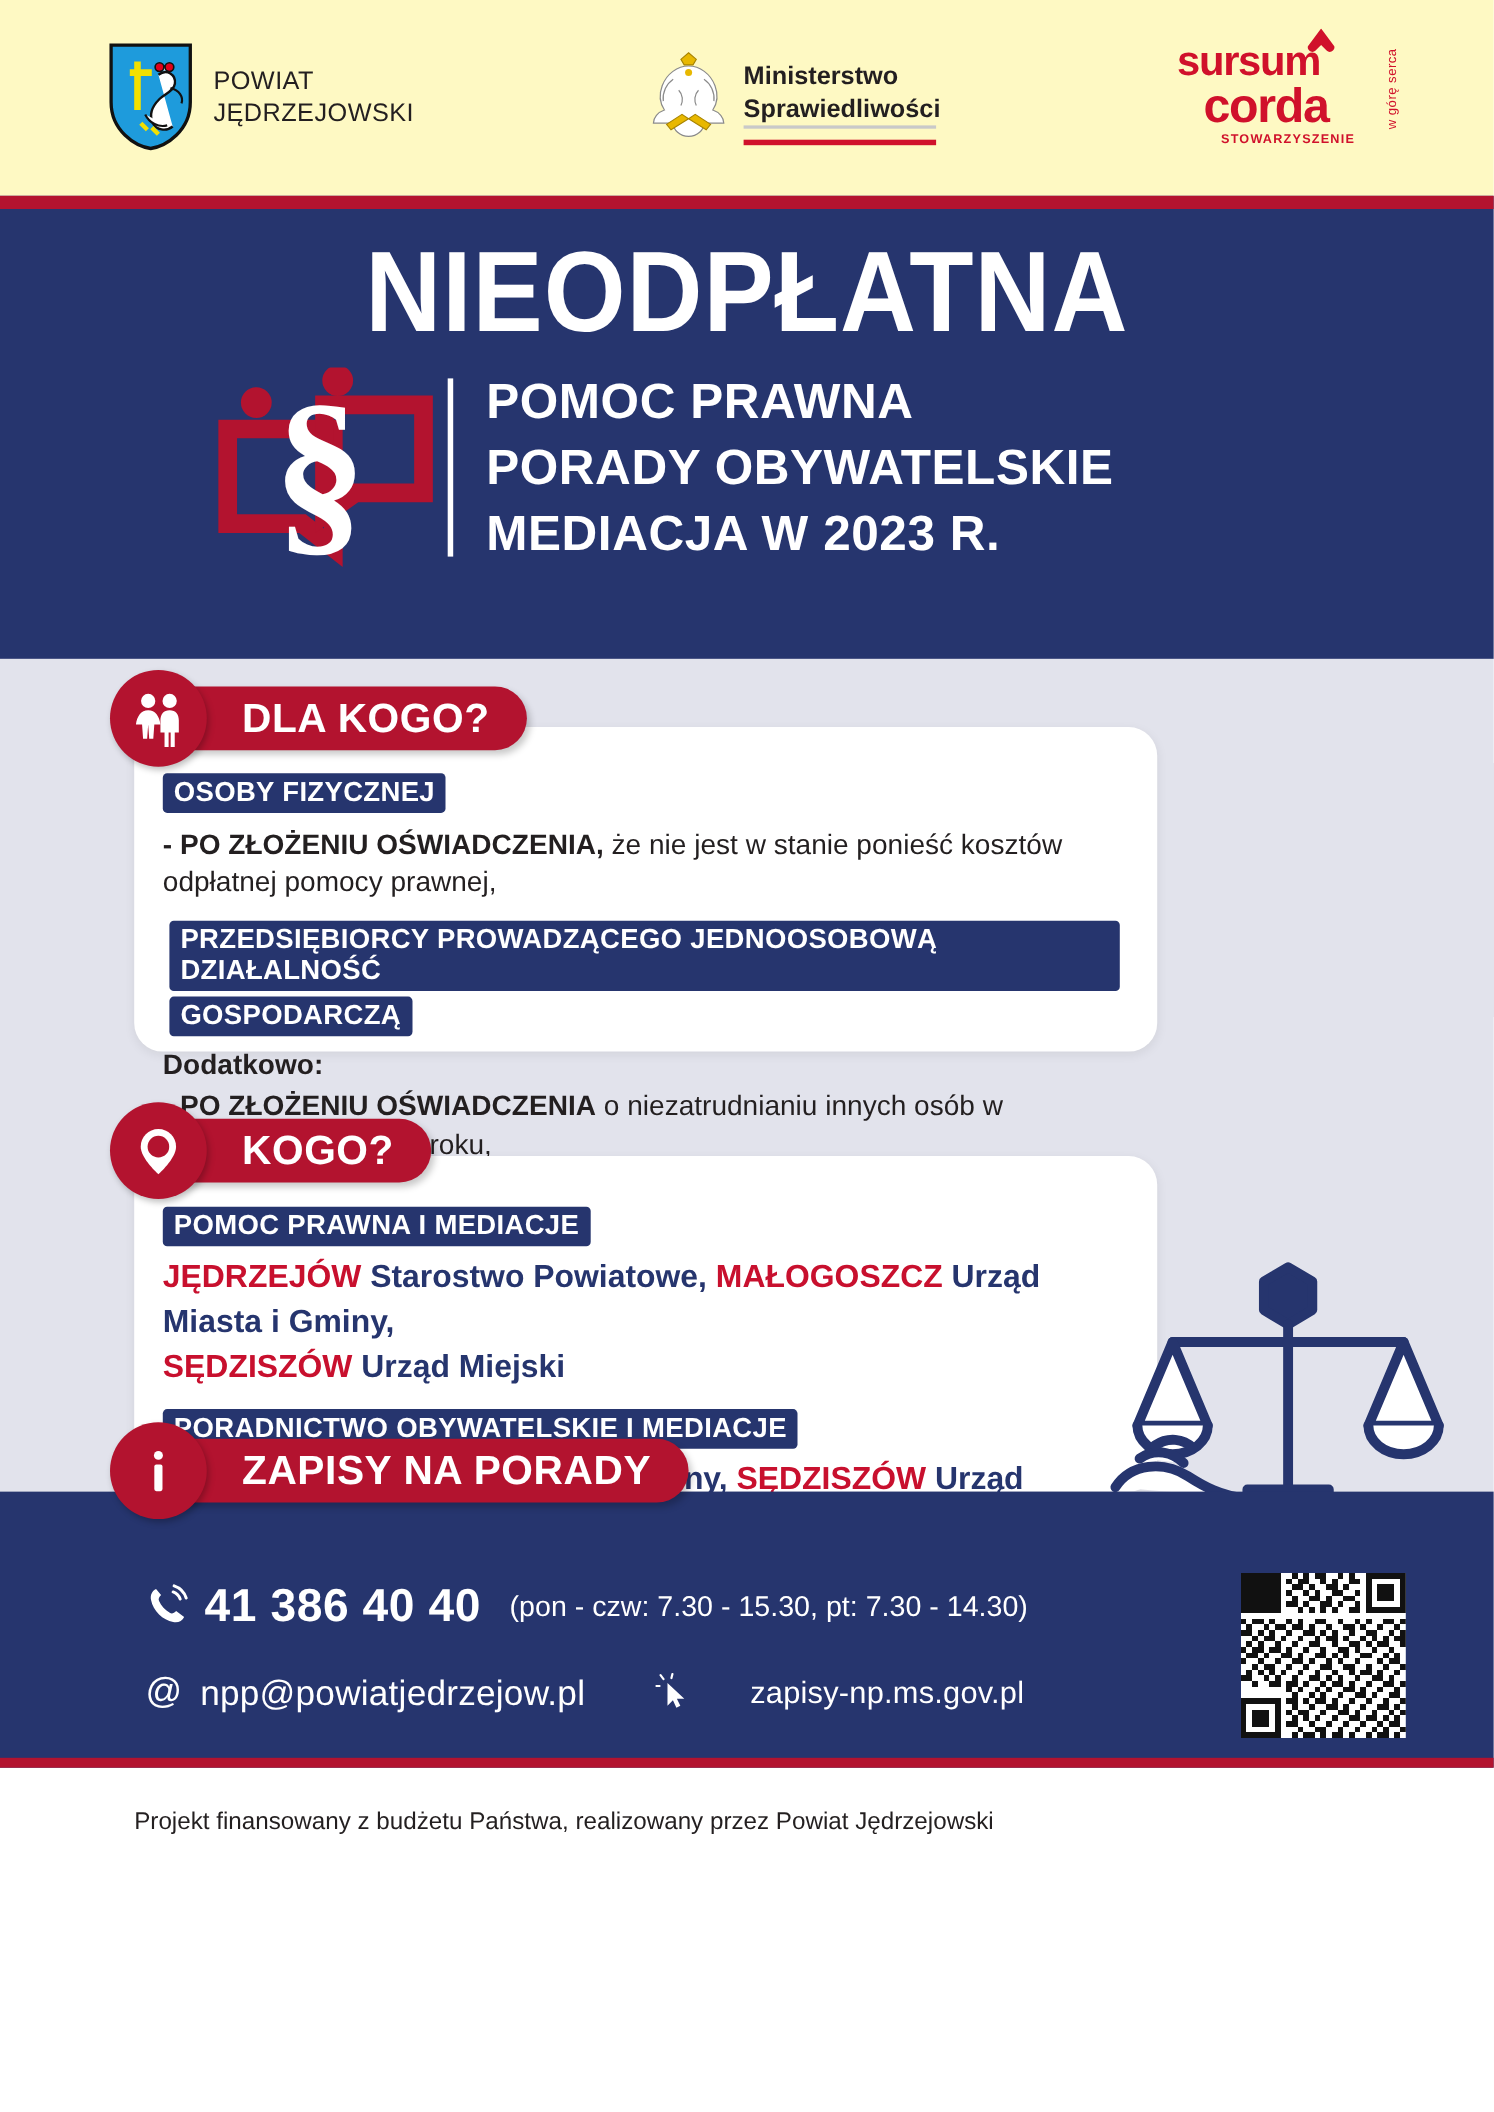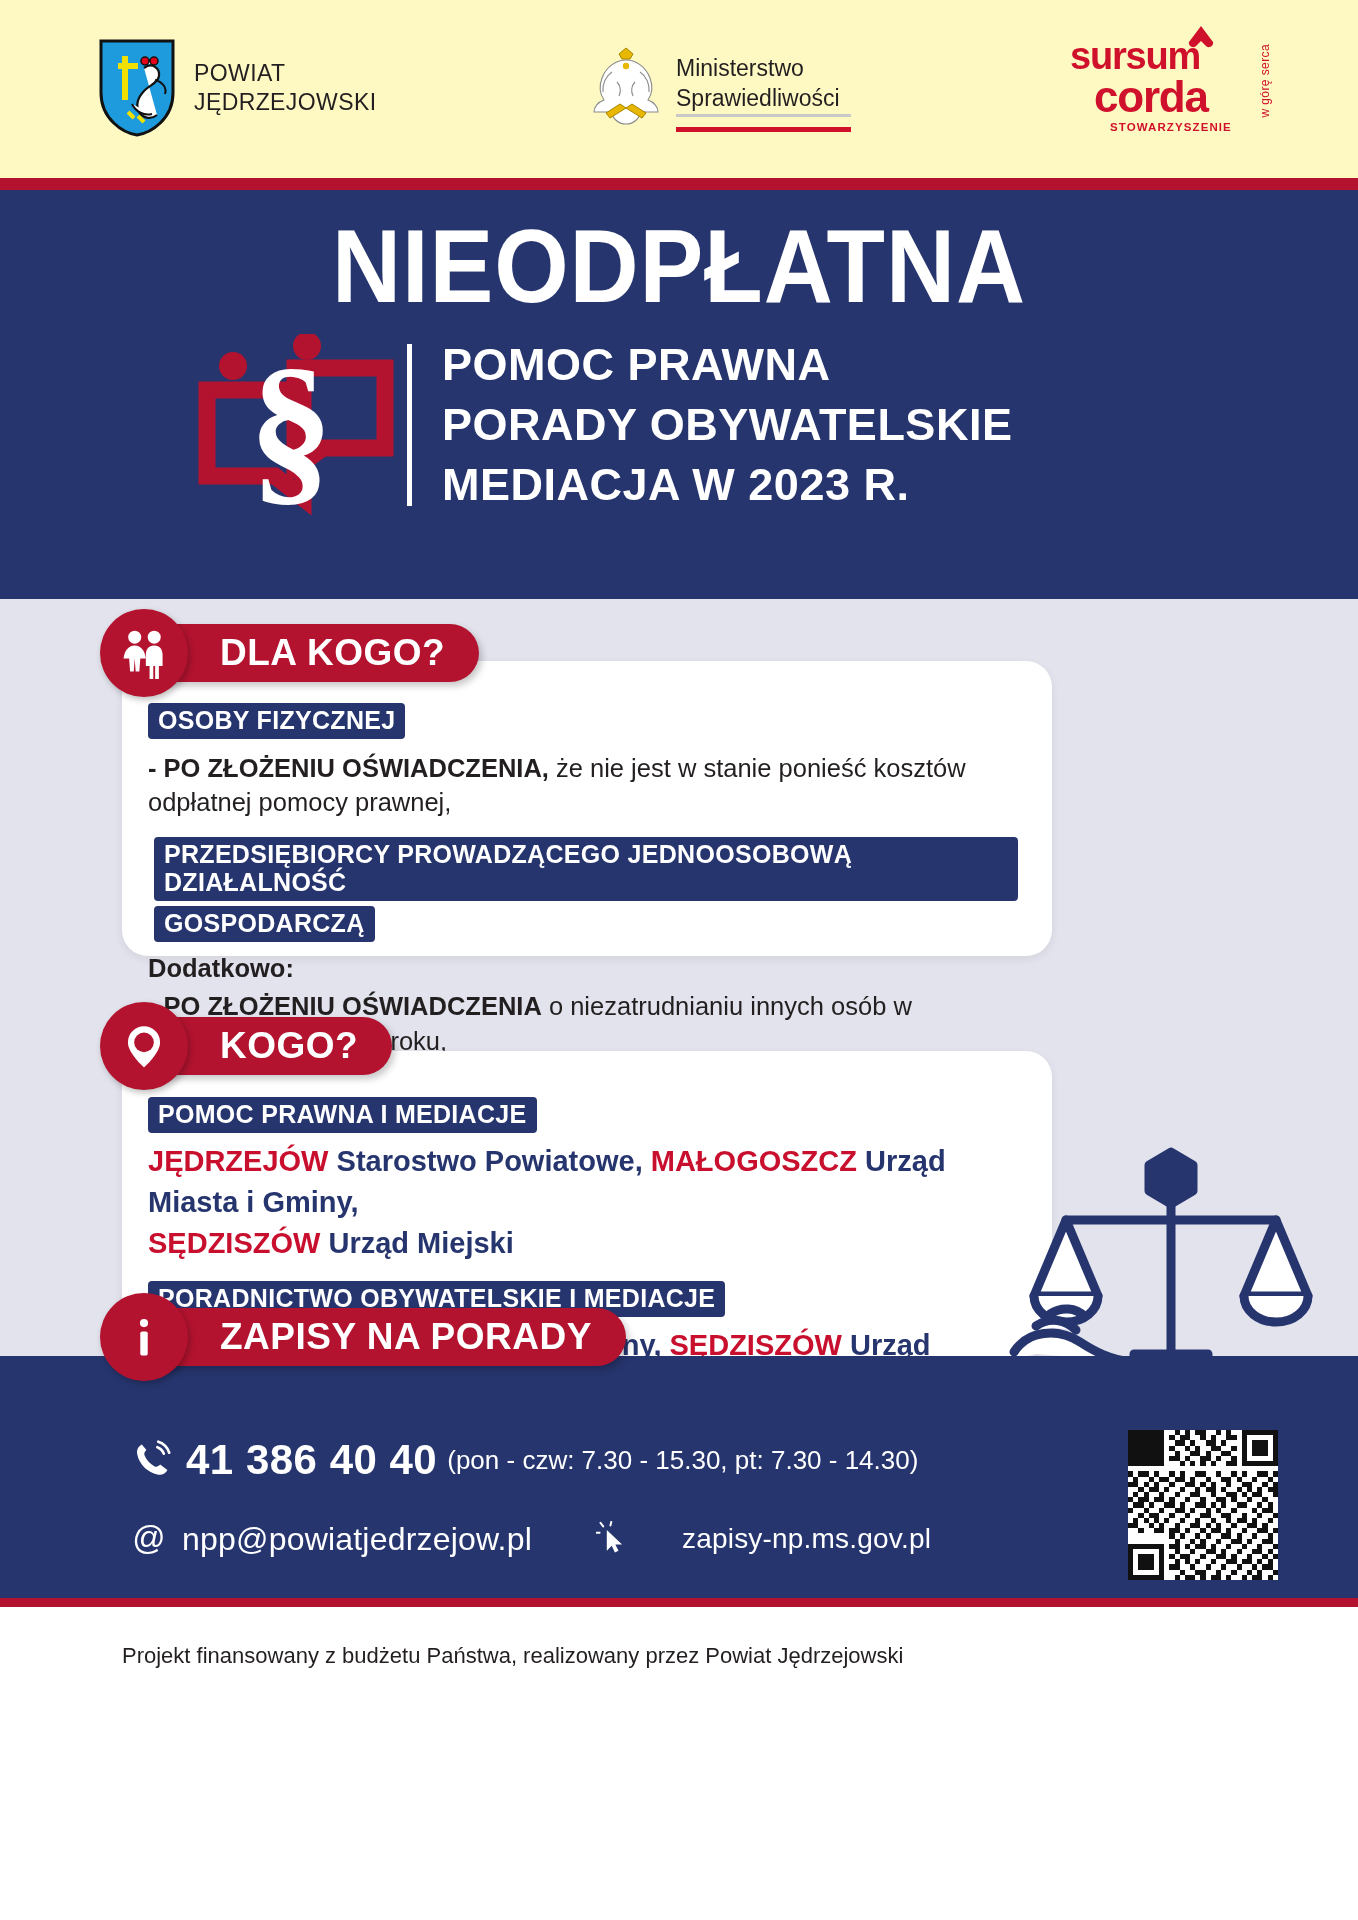--- a/index.html
+++ b/index.html
@@ -19,21 +19,21 @@
     align-items:center;
     position:relative;
   }
   .logo-powiat { position:absolute; left:98px; top:38px; display:flex; align-items:center; gap:18px; }
   .crest { width:78px; height:100px; position:relative; }
   .crest svg { display:block; }
   .powiat-text { font-size:23px; line-height:1.28; color:#231f20; letter-spacing:.4px; }
 
   .logo-ministerstwo { position:absolute; left:590px; top:44px; display:flex; align-items:flex-start; gap:14px; }
   .eagle { width:72px; height:88px; }
-  .min-text-wrap { padding-top:10px; }
+  .min-text-wrap { padding-top:10px;font-weight:bold; }
   .min-text { font-size:23px; line-height:1.3; color:#231f20; }
   .min-rule { margin-top:10px; width:175px; height:5px; background:#d0112b; }
   .min-rule-grey { width:175px; height:3px; background:#c9c9c9; }
 
   .logo-sursum { position:absolute; right:88px; top:38px; width:200px; height:106px; }
   .sursum-main { position:relative; }
   .sursum-w1 { font-size:38px; font-weight:bold; color:#d0112b; letter-spacing:-1.2px; line-height:.98; }
   .sursum-w2 { font-size:44px; font-weight:bold; color:#d0112b; letter-spacing:-1.2px; line-height:.98; margin-left:24px; }
   .sursum-heart { position:absolute; left:118px; top:-12px; width:26px; height:22px; }
   .sursum-sub { font-size:11.5px; font-weight:bold; color:#d0112b; letter-spacing:1.1px; margin-left:40px; margin-top:3px;}
@@ -133,21 +133,21 @@
   
   .contact {
     position:relative;
     background:#26356e;
     height:251px;
     border-bottom:9px solid #b3132f;
     z-index:3;
   }
   .contact-row { display:flex; align-items:center; color:#fff; }
   .phone-num { font-size:42px; font-weight:bold; letter-spacing:.5px; }
-  .phone-hours { font-size:26px; margin-left:10px; }
+  .phone-hours { font-size:26px; margin-left:26px; }
   .mail-txt { font-size:32px; letter-spacing:.2px; }
   .zapisy-txt { font-size:28px; letter-spacing:.2px;margin-left:36px; }
 
   
   .footer { height:113px; background:#fff; position:relative; }
   .footer-text { position:absolute; left:122px; top:36px; font-size:22px; color:#231f20; }
 
   .qr { position:absolute; right:80px; bottom:18px; width:150px; height:150px; z-index:9; }
 </style>
 </head>

